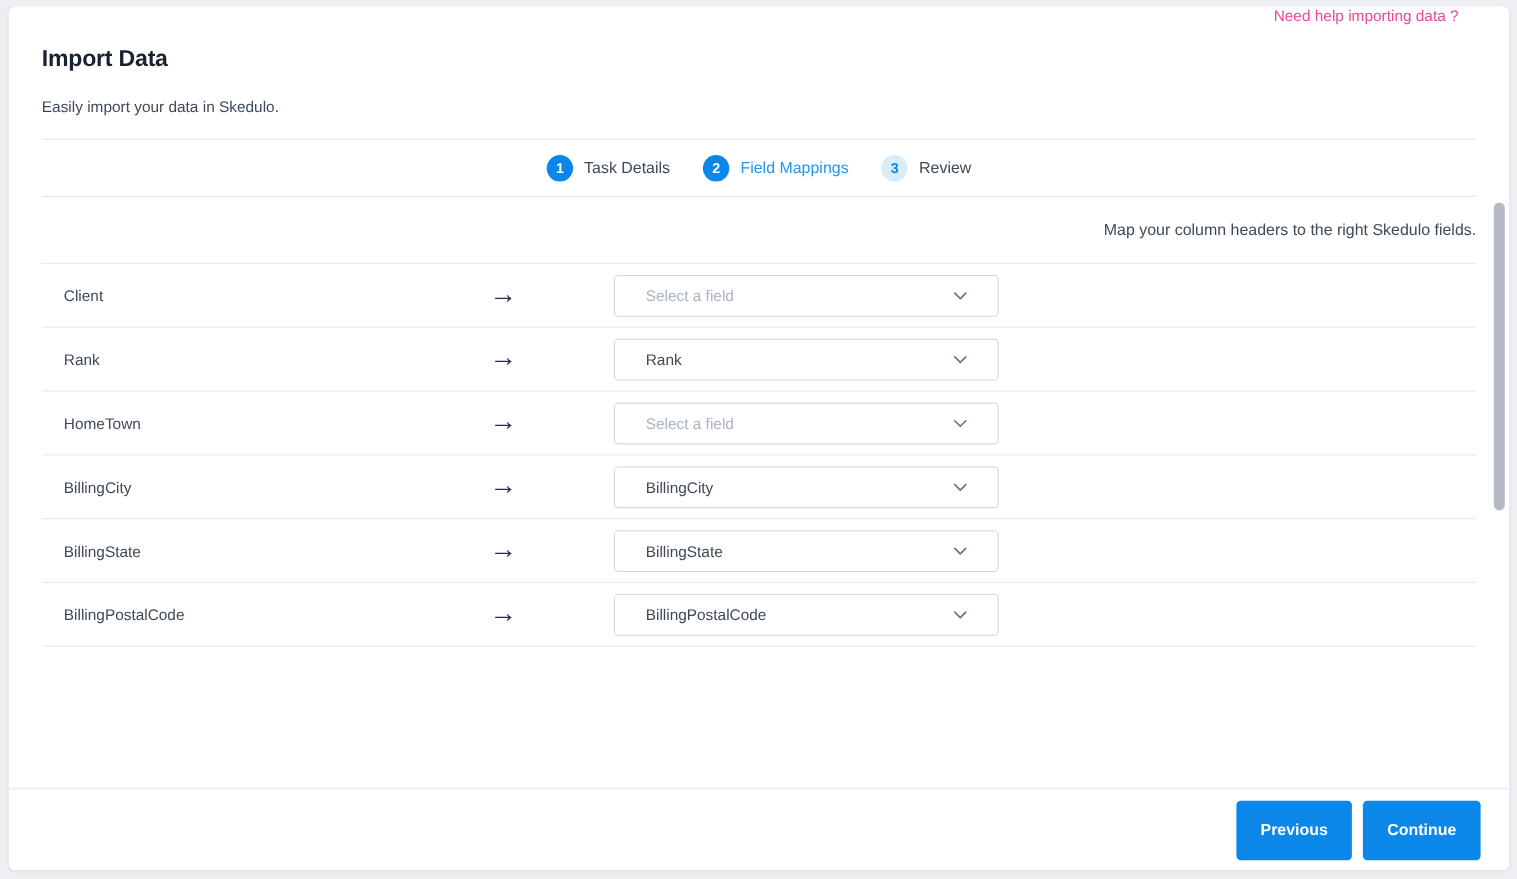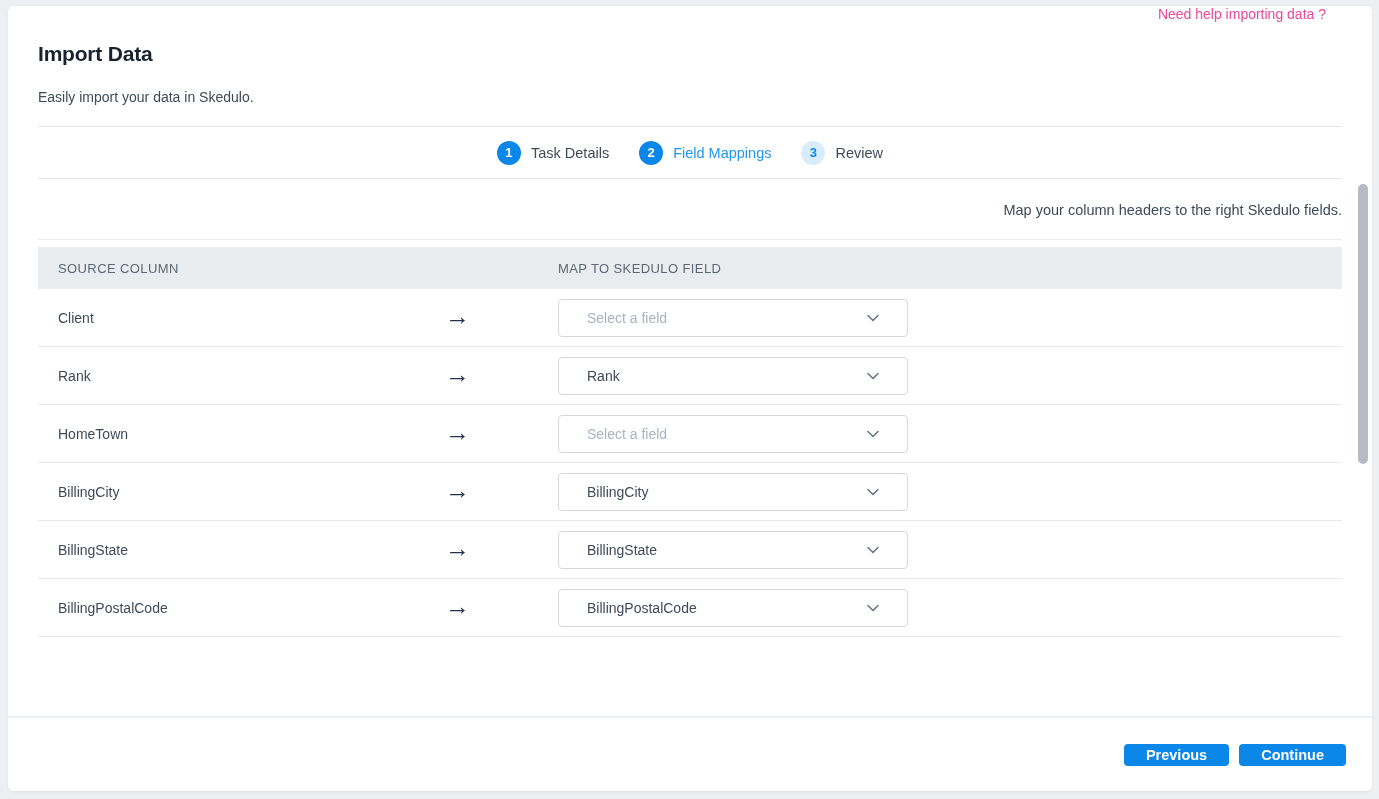--- a/index.html
+++ b/index.html
@@ -129,21 +129,21 @@
     border-top: 2px solid #eef1f4;
     height: 75px;
     display: flex;
     align-items: center;
     justify-content: flex-end;
     gap: 10px;
     padding-right: 26px;
     background: #ffffff;
   }
   .btn {
-    height: 22px;
+    height: 54px;
     padding: 0 22px;
     background: #0b87ea;
     color: #ffffff;
     border: none;
     border-radius: 4px;
     font-family: "Liberation Sans", sans-serif;
     font-size: 14.5px;
     font-weight: 700;
     cursor: pointer;
     text-align: right;
@@ -183,24 +183,20 @@
 
   <div class="step upcoming">
     <span class="step-circle">3</span>
     <span class="step-label">Review</span>
   </div>
 </div>
 
   <div class="content">
     <p class="instruction">Map your column headers to the right Skedulo fields.</p>
 
-    <div class="table-head">
-      <span>SOURCE COLUMN</span>
-      <span>MAP TO SKEDULO FIELD</span>
-    </div>
 
     <div class="rows" id="rows">
   <div class="trow">
     <div class="cell-source">Client</div>
     <div class="cell-arrow">
       <span class="arrow">→</span>
     </div>
     <div class="cell-field">
       <div class="select placeholder">
         <span class="select-value">Select a field</span>

